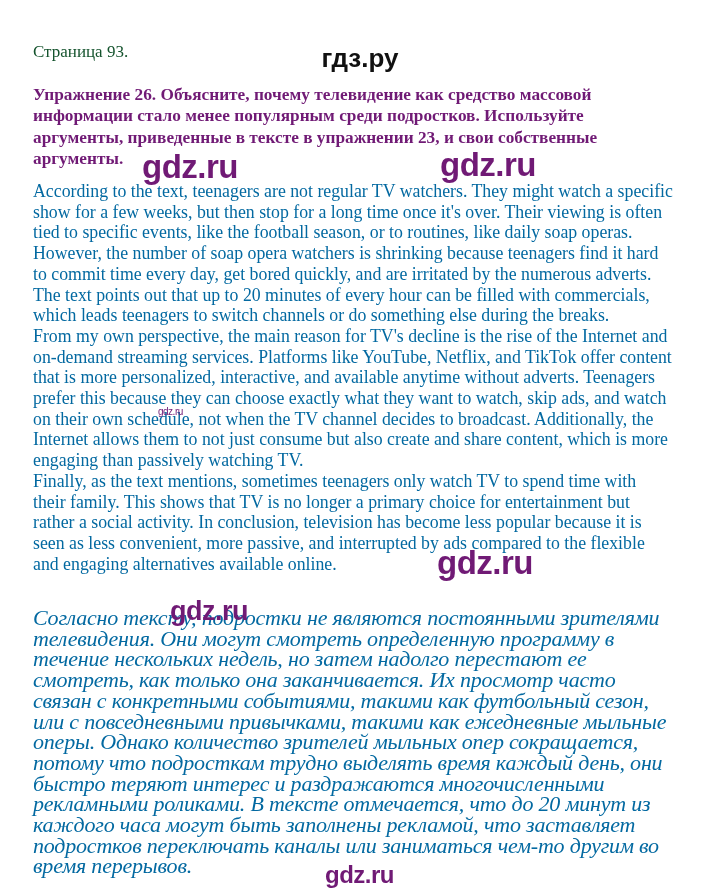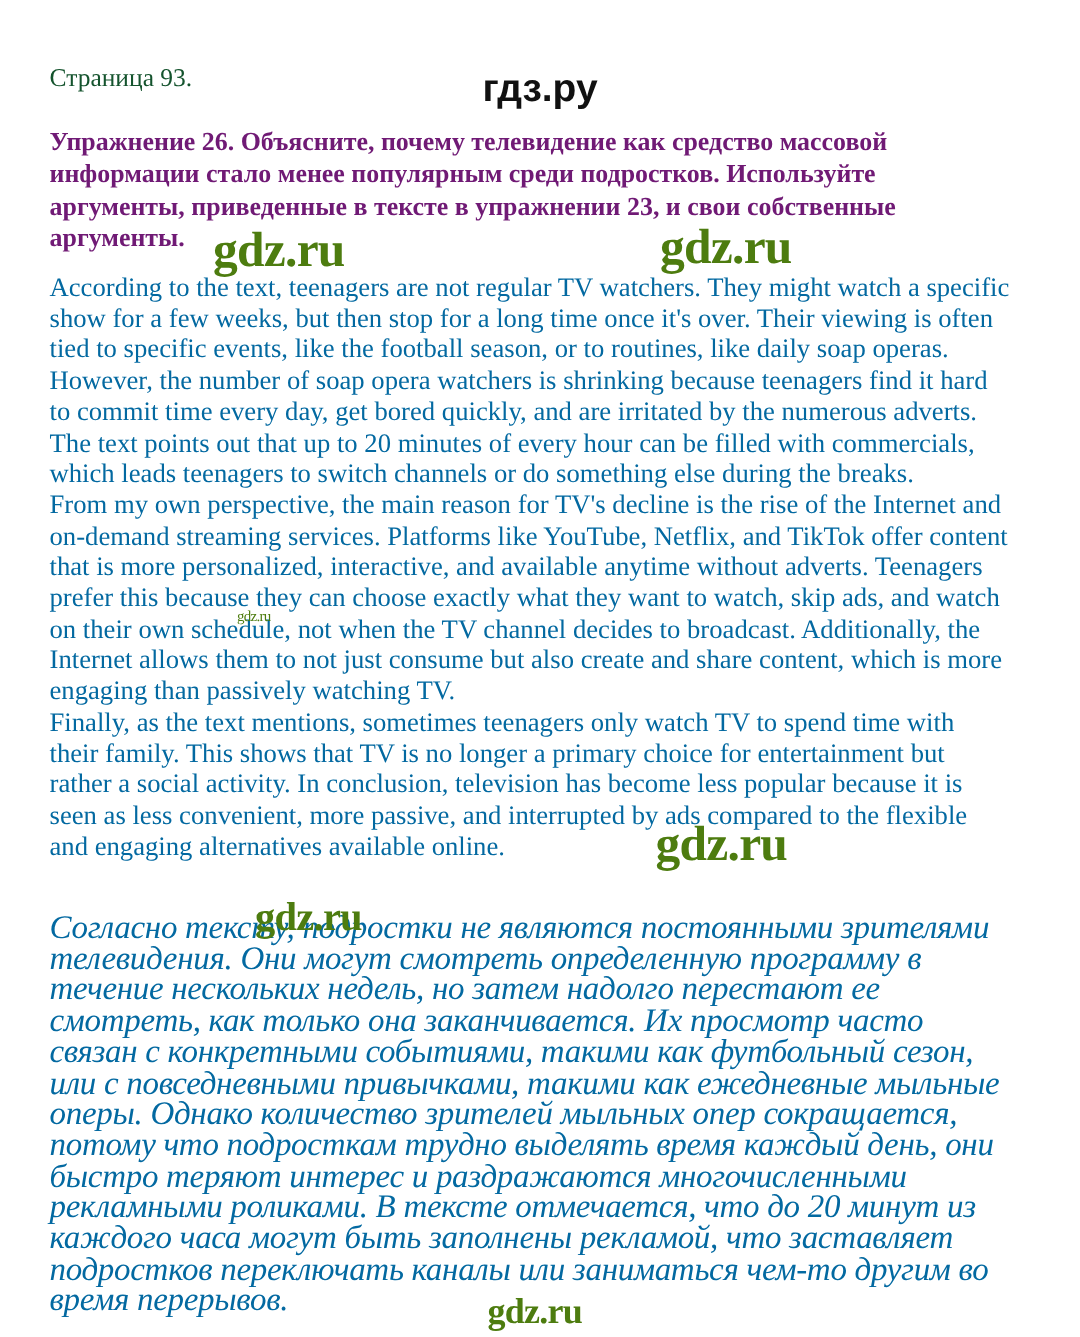--- a/index.html
+++ b/index.html
@@ -22,21 +22,21 @@
       position: absolute; left: 33px; width: 640px;
       font-family: "Liberation Serif", serif; font-size: 17.8px; line-height: 20.7px; color: #0369a1;
     }
     .answer p { margin: 0; }
     .answer-en { top: 181px; }
     .answer-ru {
       top: 608px; font-style: italic; letter-spacing: -0.2px; width: 640px;
       font-size: 22px; line-height: 20.7px;
     }
     .wm {
-      position: absolute; font-family: Liberation Serif, serif; font-weight: bold; color: #4d7c0f;
+      position: absolute; font-family: Liberation Sans, sans-serif; font-weight: bold; color: #701a75;
       letter-spacing: -0.5px;
     }
     .wm-big { font-size: 33px; line-height: 34px; }
     .wm-mid { font-size: 27px; line-height: 28px; }
     .wm-small { font-size: 10px; line-height: 11px; font-weight: normal; }
     .wm-bottom { font-size: 24px; line-height: 26px; }
   </style>
 </head>
 <body>
 

